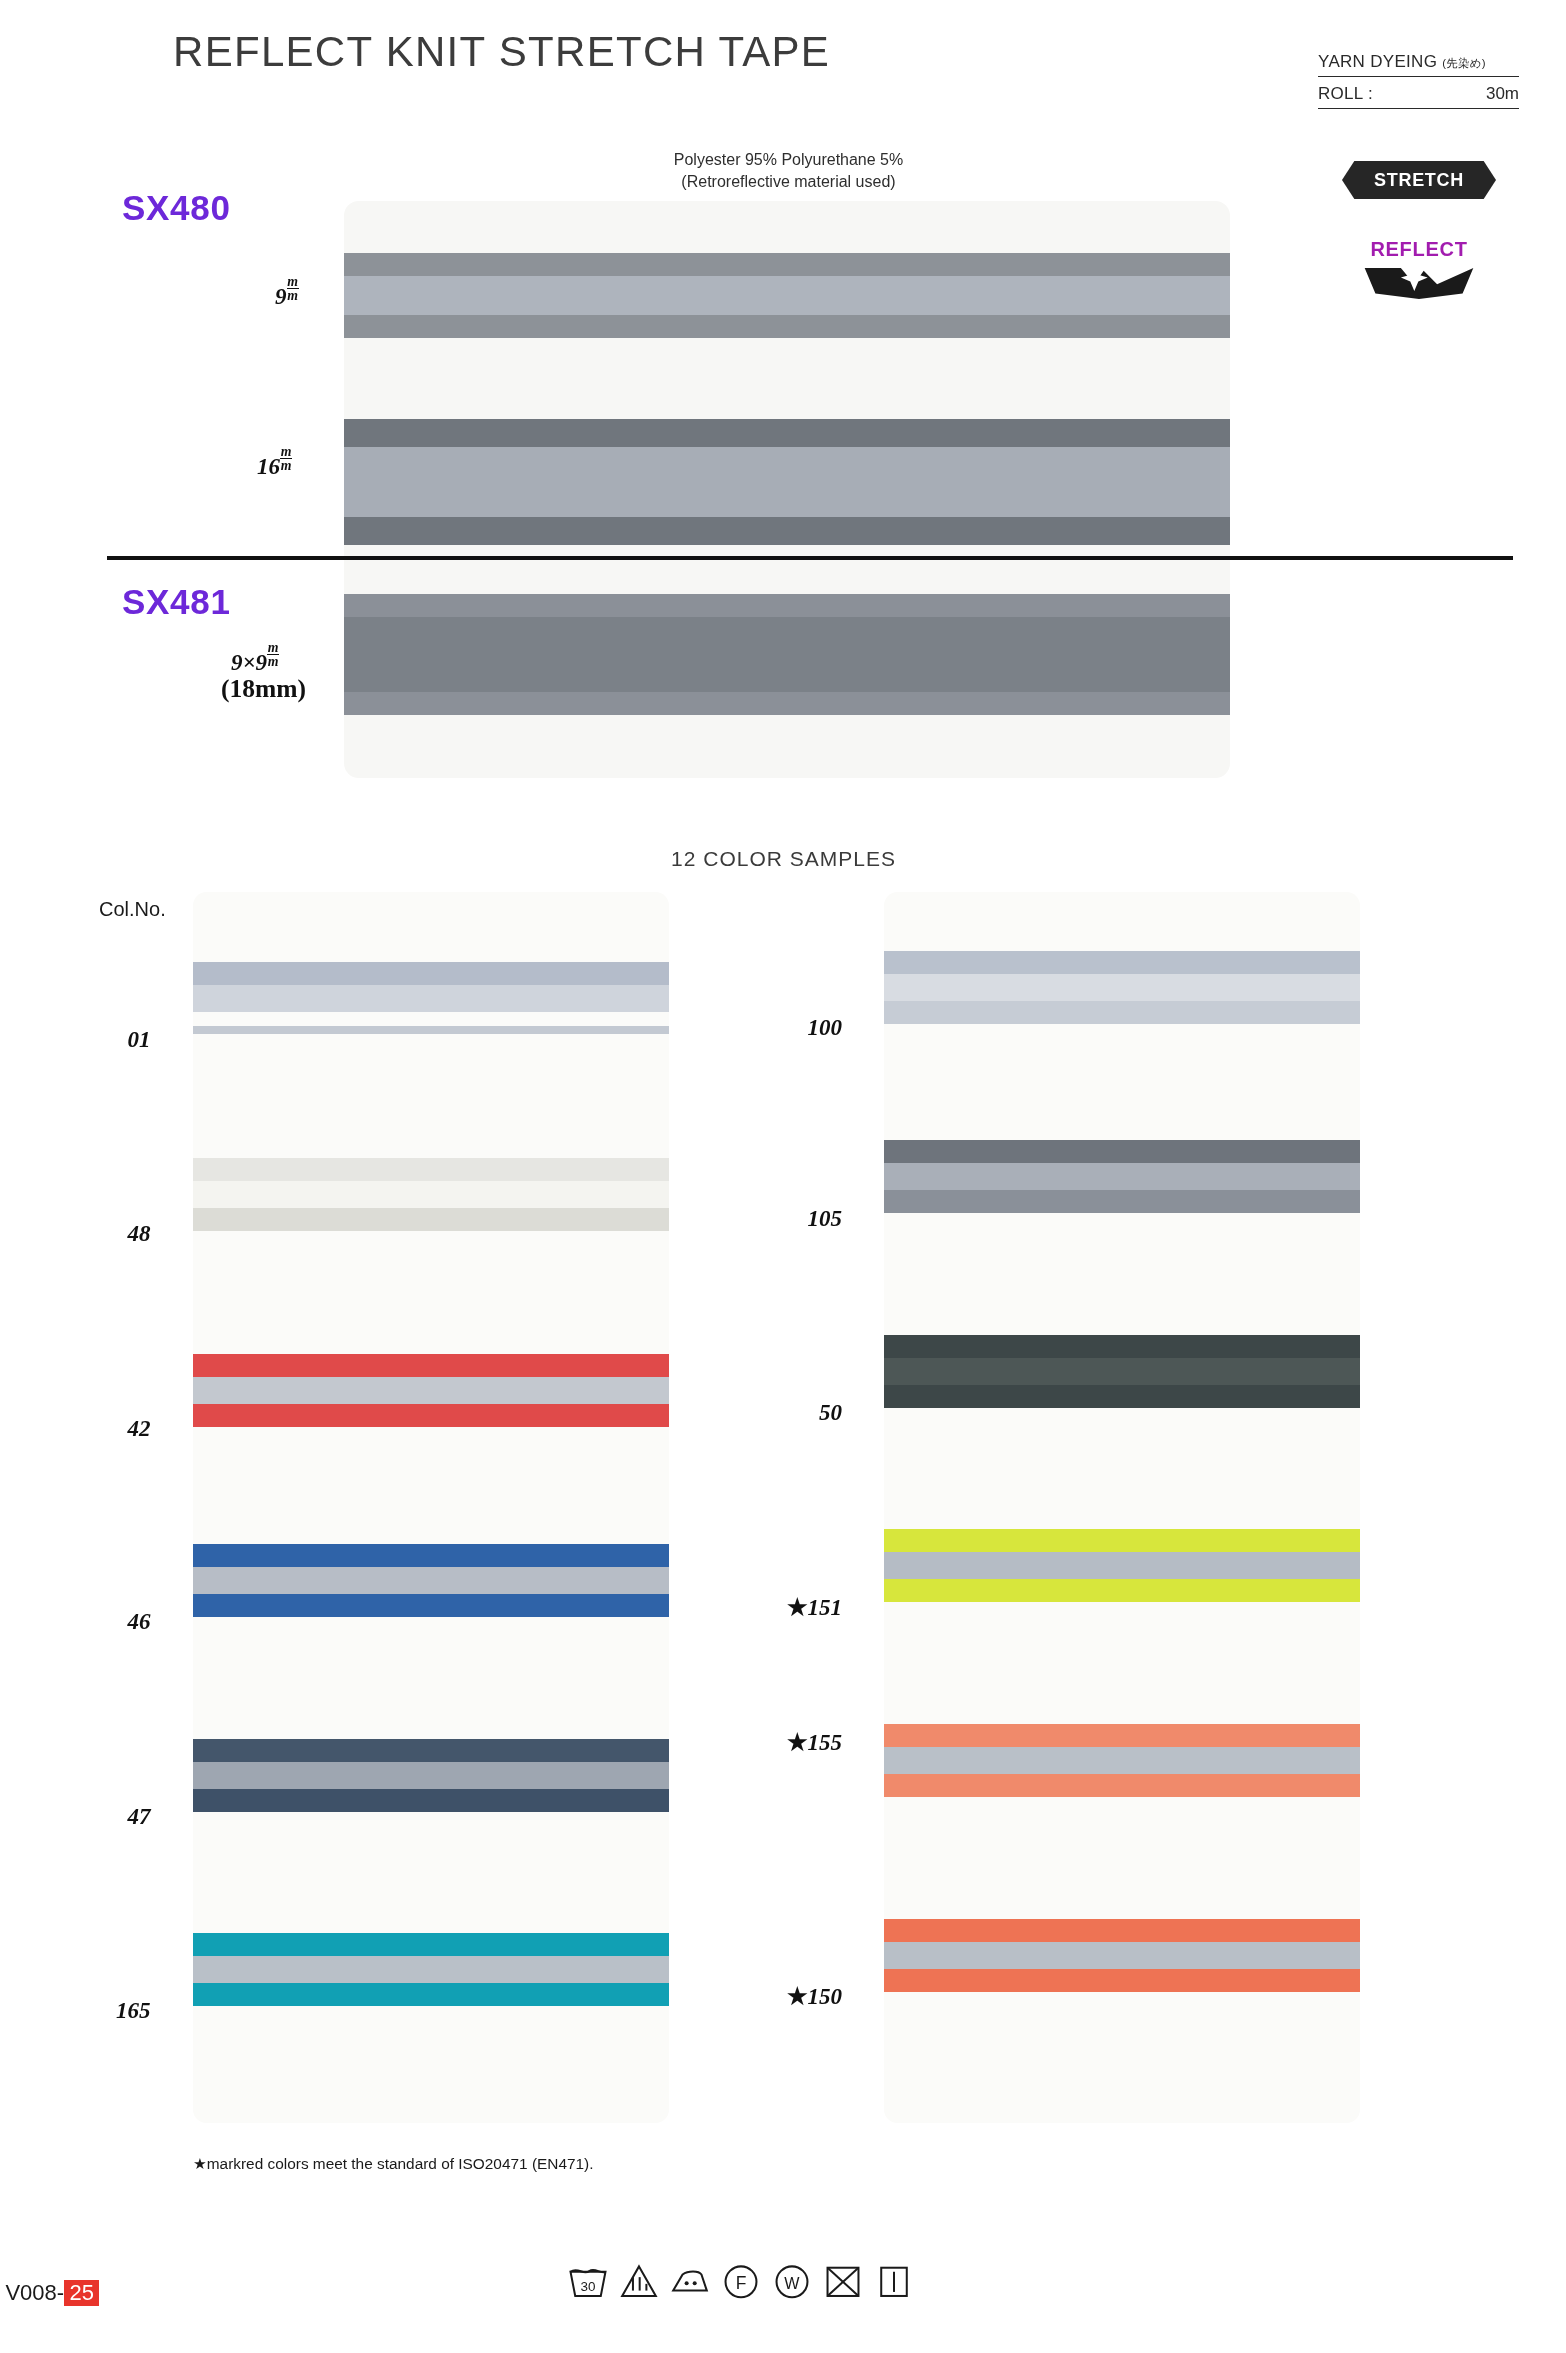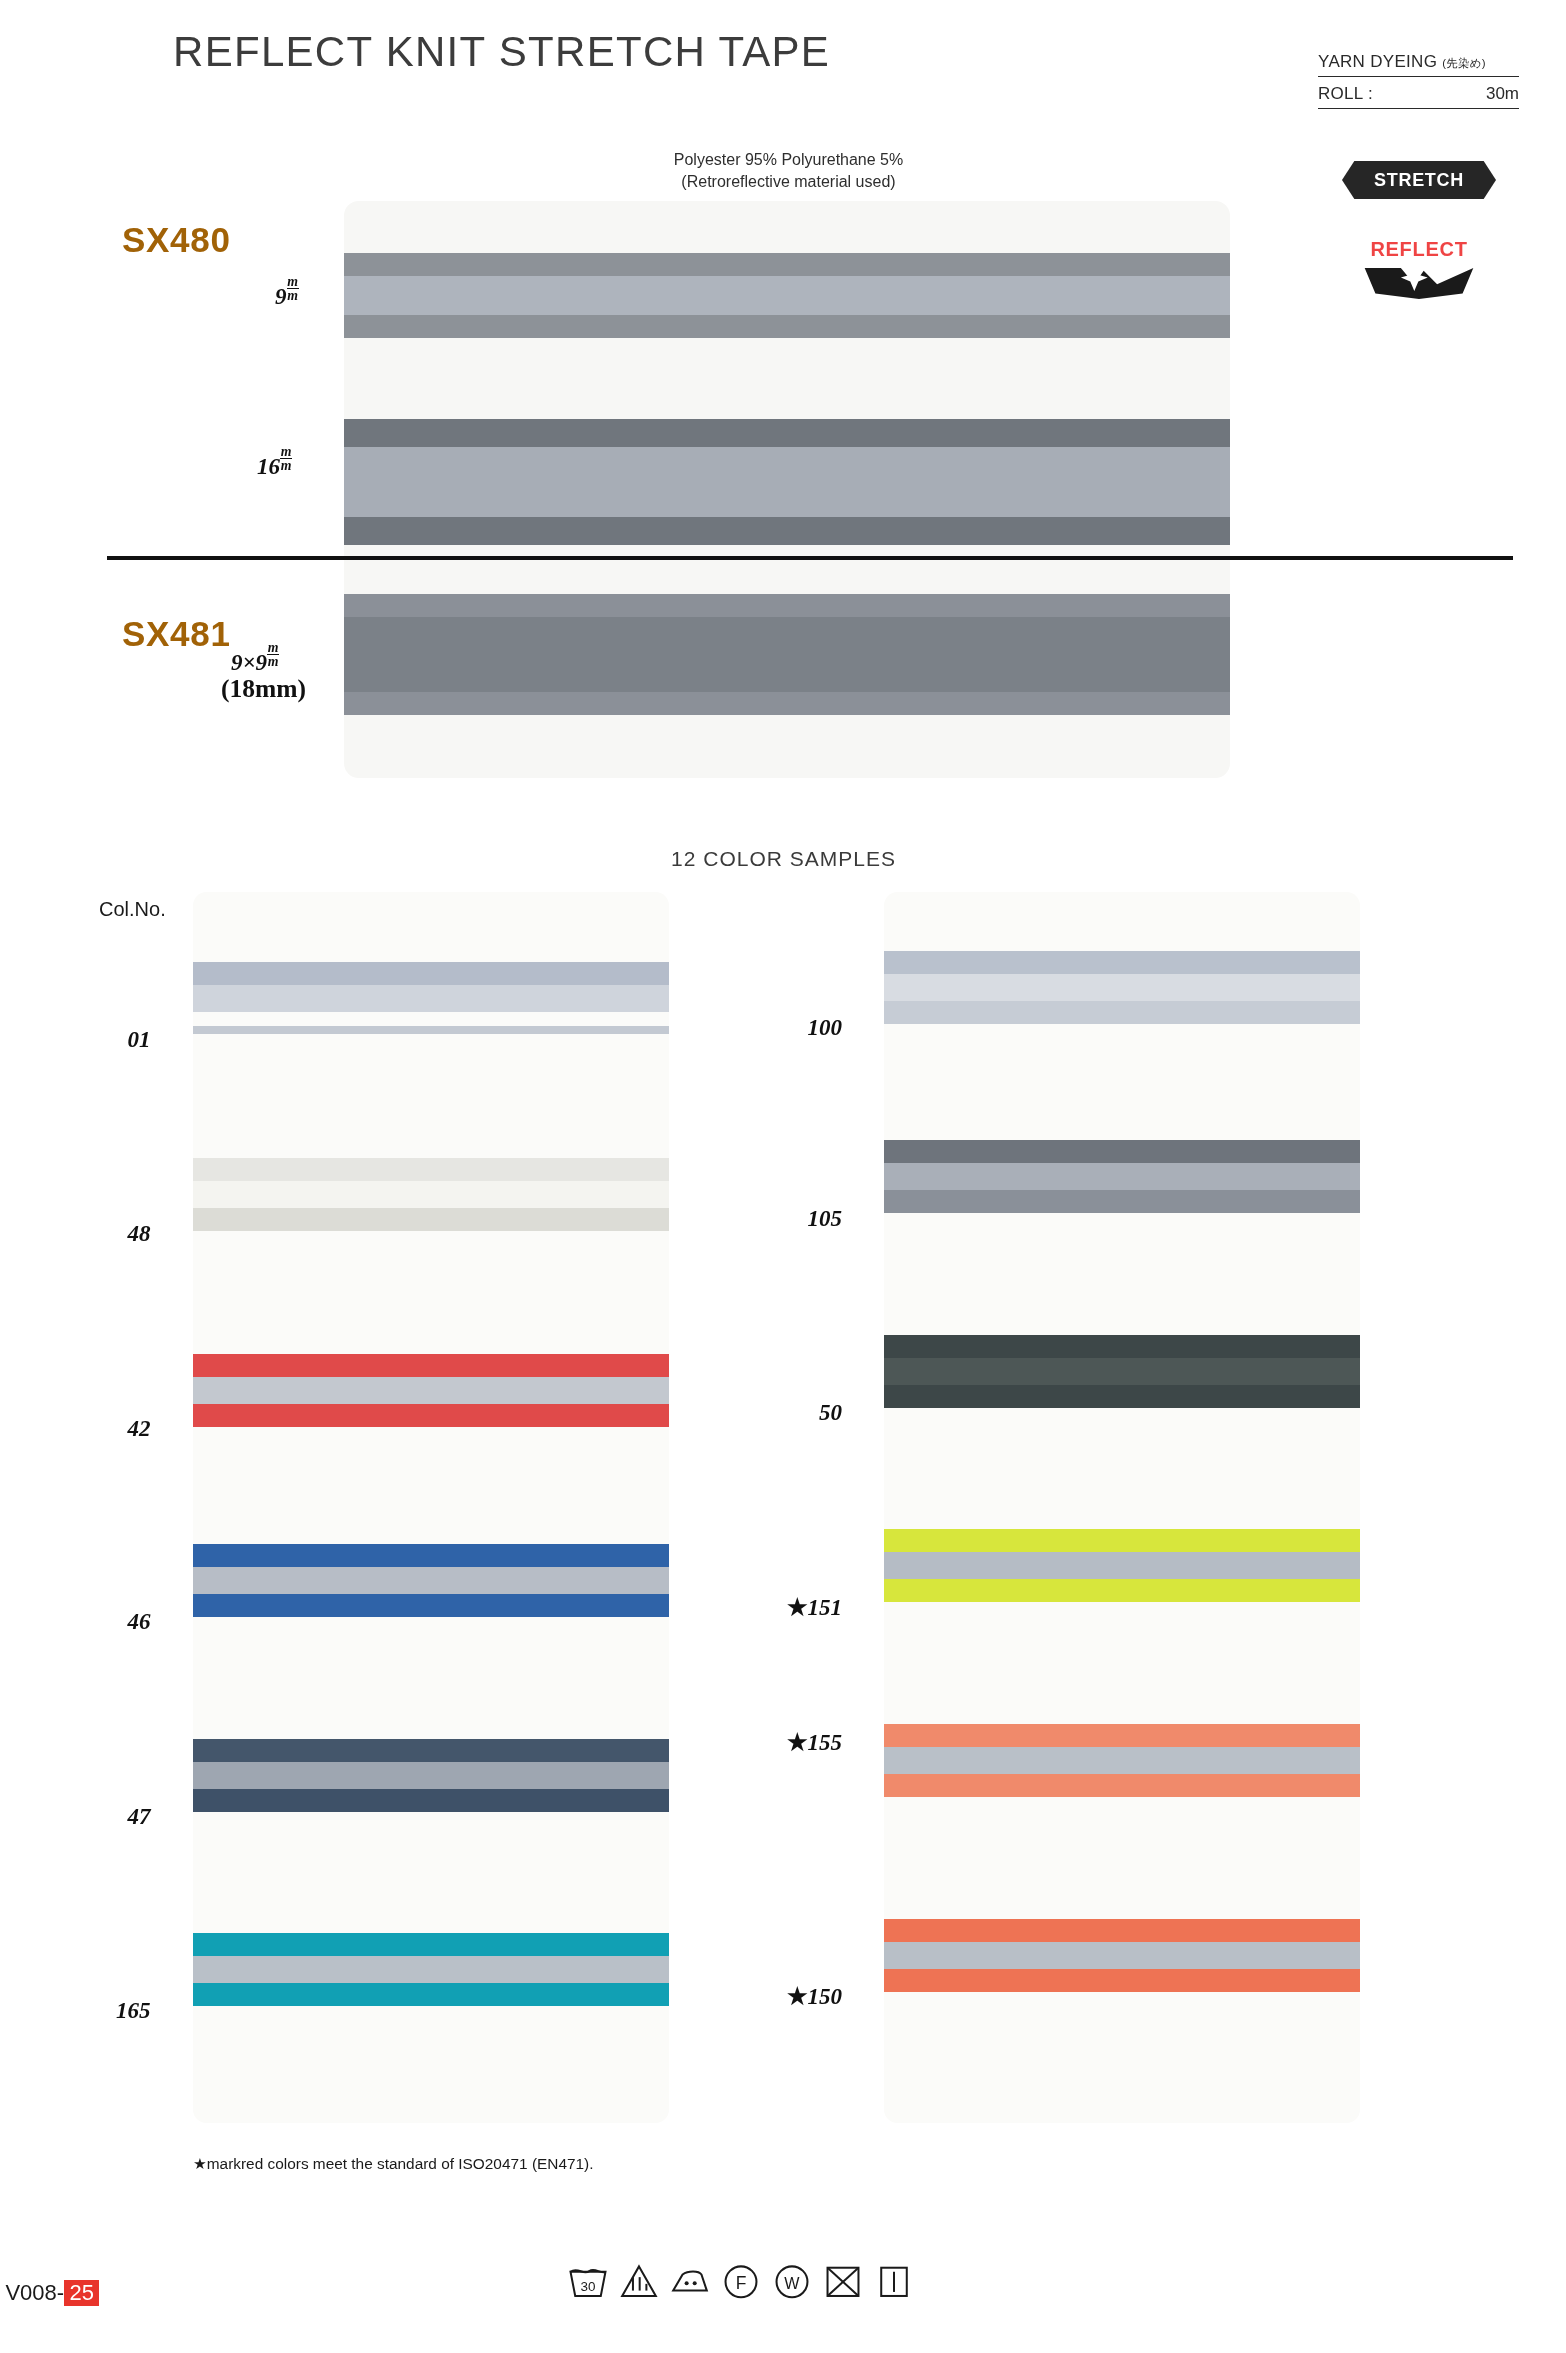--- a/index.html
+++ b/index.html
@@ -78,21 +78,21 @@
     position: absolute;
     left: 1362px;
     top: 238px;
     width: 114px;
     text-align: center;
   }
   #reflect-badge .r-text {
     font-size: 20px;
     font-weight: bold;
     letter-spacing: 0.7px;
-    color: #ef4444;
+    color: #a21caf;
   }
   #reflect-badge .r-arrow {
     margin-top: 2.7px;
     height: 35px;
     position: relative;
   }
 
   
   #top-panel {
     position: absolute;
@@ -112,22 +112,21 @@
     text-align: center;
     font-size: 16px;
     line-height: 1.35;
     color: #2e2e2e;
   }
   .model-name {
     position: absolute;
     font-size: 35px;
     font-weight: bold;
     letter-spacing: 0.7px;
-    color: #a16207;
-    margin-top: 32px;
+    color: #6d28d9;
   }
   #model-sx480 { left: 122px; top: 188px; }
   #model-sx481 { left: 122px; top: 582px; }
 
   .width-label {
     position: absolute;
     font-style: italic;
     font-weight: bold;
     color: #111;
     font-family: "Liberation Serif", serif;

